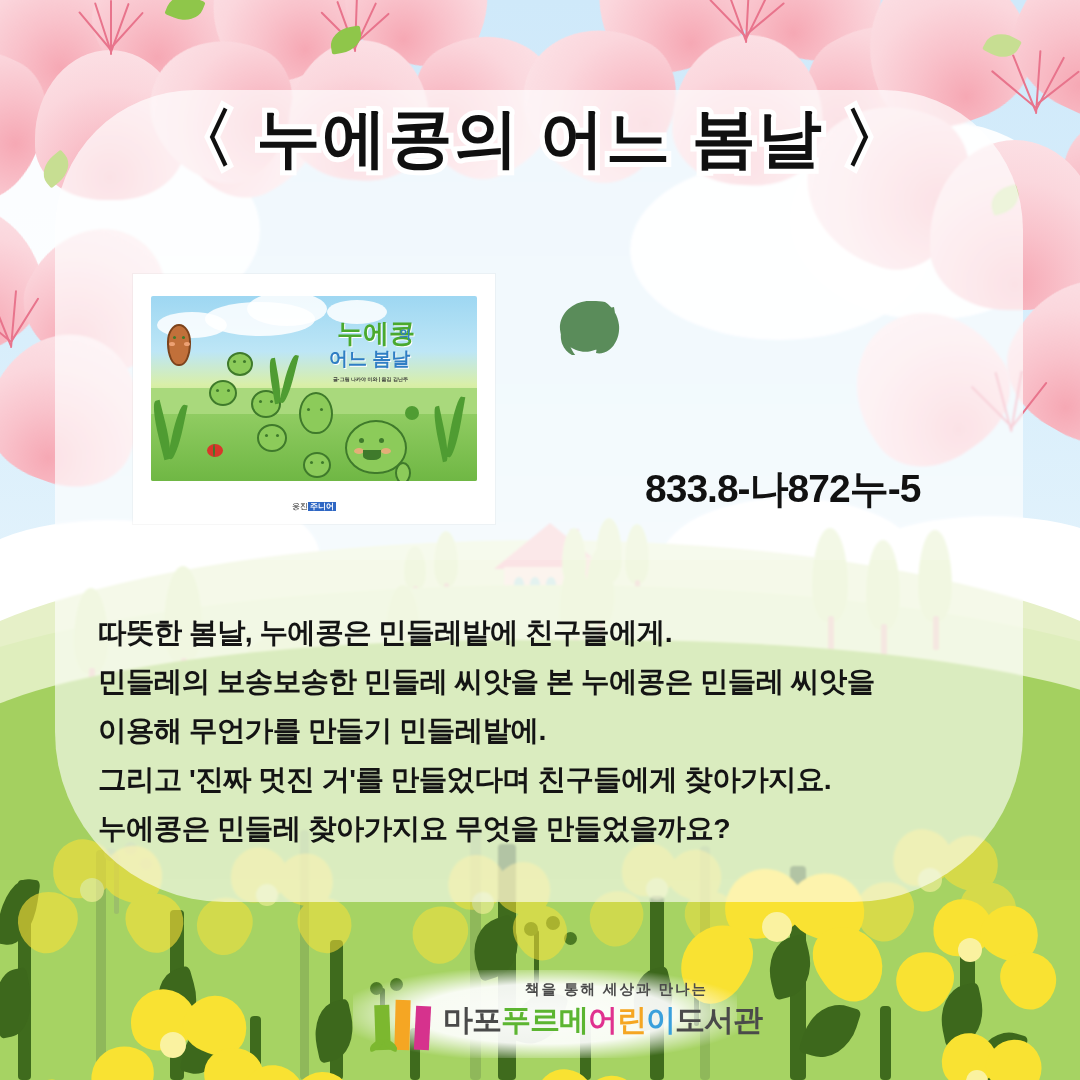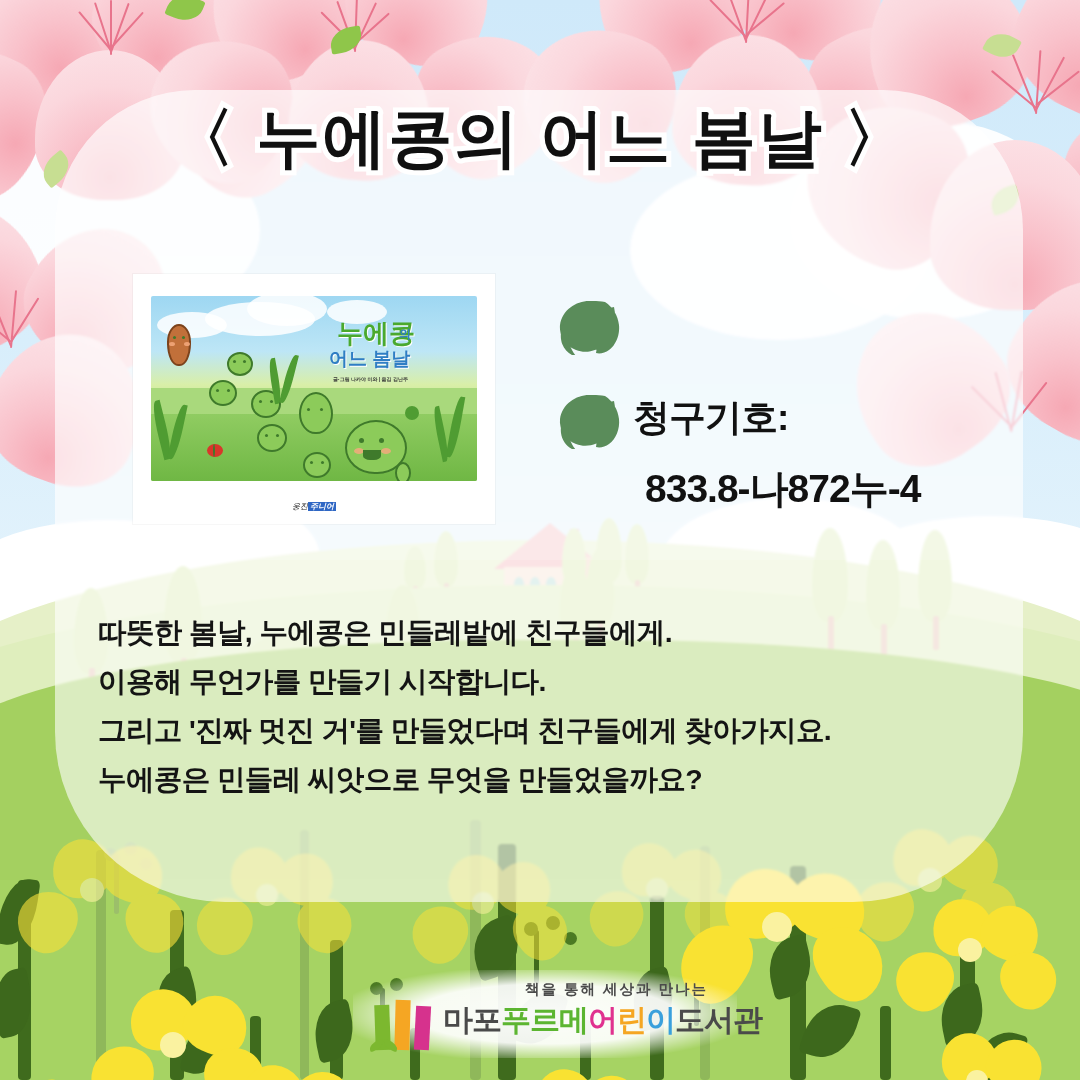--- a/index.html
+++ b/index.html
@@ -143,21 +143,21 @@
   .cover .peanut {
     position:absolute; background:#c1703a; border:2px solid #7c431c;
     border-radius:52% 52% 48% 48%/44% 44% 56% 56%;
   }
   .cover .blade { position:absolute; background:#4f9c32; border-radius:60% 0 60% 0; }
   .cover .ctitle {
     position:absolute; font-weight:bold; white-space:nowrap;
   }
   .cover .imprint {
     position:absolute; left:50%; transform:translateX(-50%); bottom:12px;
-    font-size:8px; color:#222; white-space:nowrap;font-style:italic;
+    font-size:8px; color:#222; white-space:nowrap;
   }
   .cover .imprint b { background:#2f67c4; color:#fff; padding:0 2px; }
   .cover .ladybug { position:absolute; background:#d8372b; border-radius:50%; }
 
   
   .meta { position:absolute; left:555px; top:295px; width:470px; }
   .meta-row { position:relative; height:78px; }
   .leaf-ico { position:absolute; left:0; top:4px; width:66px; height:56px; }
   .meta-text {
     position:absolute; left:78px; top:4px;
@@ -600,38 +600,30 @@
 
     <div class="meta-row">
       <span class="leaf-ico">
         <svg viewBox="0 0 64 56" width="66" height="56" aria-hidden="true">
           <path fill="#5a8c5a" d="M33 2C20 2 6 11 4 26c-1 10 5 21 16 25 10 4 22 1 30-7 8-9 11-23 8-36-6 1-12 4-16 8-5 4-8 10-9 16 0 0 5-11 13-16-6 6-10 13-11 21 0 0 6-12 15-17-7 7-12 15-13 24 0 0 7-12 16-17-7 8-12 17-13 27 4 1 9 0 13-3 7-5 11-15 10-25-1-9-6-18-14-23-4-1-8-1-12-1z"></path>
           <path fill="#5a8c5a" d="M12 18c-5 6-8 14-7 22 1 9 8 16 16 18-6-6-9-15-9-24 0-6 0-11 0-16z"></path>
         </svg>
       </span>
     </div>
 
-    <div class="meta-row" style="margin-top:16px;">
-      <span class="leaf-ico">
-        <svg viewBox="0 0 64 56" width="66" height="56" aria-hidden="true">
-          <path fill="#5a8c5a" d="M33 2C20 2 6 11 4 26c-1 10 5 21 16 25 10 4 22 1 30-7 8-9 11-23 8-36-6 1-12 4-16 8-5 4-8 10-9 16 0 0 5-11 13-16-6 6-10 13-11 21 0 0 6-12 15-17-7 7-12 15-13 24 0 0 7-12 16-17-7 8-12 17-13 27 4 1 9 0 13-3 7-5 11-15 10-25-1-9-6-18-14-23-4-1-8-1-12-1z"></path>
-          <path fill="#5a8c5a" d="M12 18c-5 6-8 14-7 22 1 9 8 16 16 18-6-6-9-15-9-24 0-6 0-11 0-16z"></path>
-        </svg>
-      </span>
-      <span class="meta-text">청구기호:</span>
-    </div>
-  </div>
-
-  <div class="callnum">833.8-나872누-4</div>
+  </div>
+
+  <div class="callnum">833.8-나872누-5</div>
 
   <div class="bodycopy">
     <p>따뜻한 봄날, 누에콩은 민들레밭에 친구들에게.</p>
-    <p>이용해 무언가를 만들기 시작합니다.</p>
+    <p>민들레의 보송보송한 민들레 씨앗을 본 누에콩은 민들레 씨앗을</p>
+    <p>이용해 무언가를 만들기 민들레밭에.</p>
     <p>그리고 '진짜 멋진 거'를 만들었다며 친구들에게 찾아가지요.</p>
-    <p>누에콩은 민들레 씨앗으로 무엇을 만들었을까요?</p>
+    <p>누에콩은 민들레 찾아가지요 무엇을 만들었을까요?</p>
   </div>
 
   <div class="logo">
     <div class="glowbg"></div>
     <div class="books">
       <span class="b1"></span>
       <span class="b2"></span>
       <span class="b3"></span>
       <span class="sprout-stem"></span>
       <span class="sprout-l" style="left:-6px;transform:rotate(-18deg);"></span>

